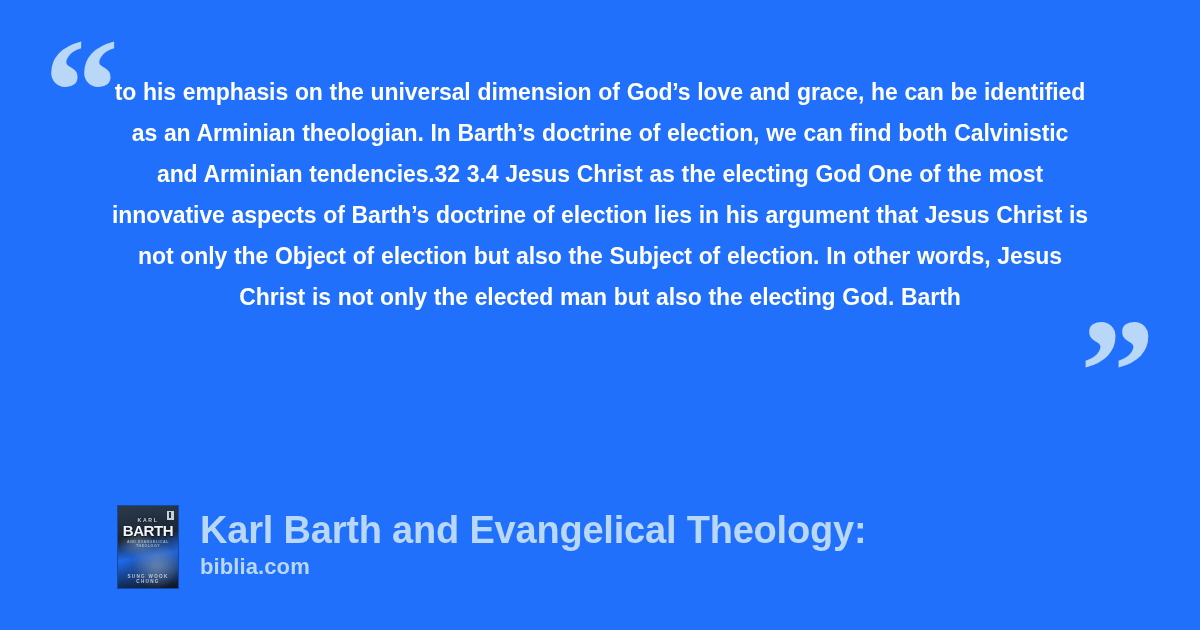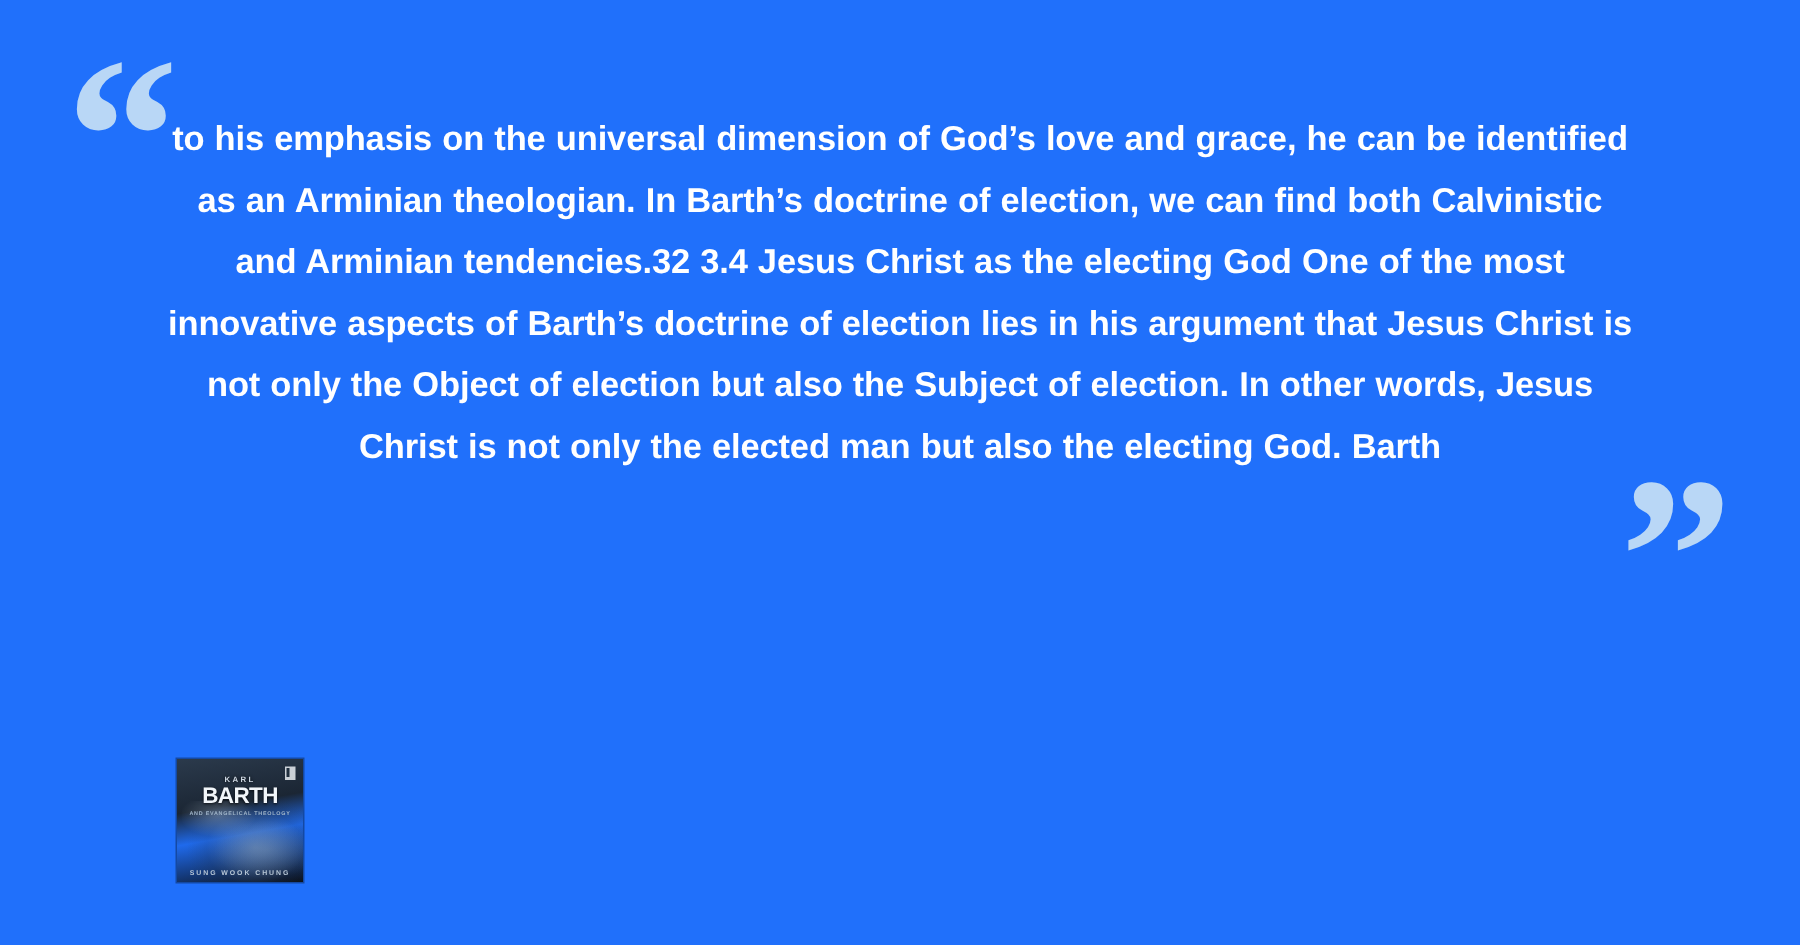--- a/index.html
+++ b/index.html
@@ -73,21 +73,20 @@
   #book-cover {
     position: relative;
     width: 60px;
     height: 82px;
     flex: 0 0 auto;
     background:
       radial-gradient(ellipse 70% 55% at 62% 72%, rgba(120,140,160,0.55) 0%, rgba(40,55,72,0.15) 55%, rgba(10,16,26,0) 78%),
       linear-gradient(170deg, #2b3a4c 0%, #1b2634 38%, #11182212 60%, #0b1018 100%);
     overflow: hidden;
     box-shadow: 0 0 0 1px rgba(0,0,0,0.35);
-    padding-left: 24px;
   }
   #book-cover .face-shadow {
     position: absolute;
     left: 4%;
     top: 34%;
     width: 96%;
     height: 66%;
     background:
       radial-gradient(ellipse 45% 38% at 30% 18%, rgba(200,215,230,0.30) 0%, rgba(200,215,230,0) 70%),
       radial-gradient(ellipse 60% 50% at 70% 60%, rgba(150,170,190,0.28) 0%, rgba(150,170,190,0) 72%);
@@ -198,16 +197,20 @@
 
     <div id="book-cover">
       <div class="face-shadow"></div>
       <div class="cover-imprint"></div>
       <div class="cover-kicker">KARL</div>
       <div class="cover-title">BARTH</div>
       <div class="cover-sub">AND EVANGELICAL THEOLOGY</div>
       <div class="cover-author">SUNG WOOK CHUNG</div>
     </div>
 
+    <div id="footer-text">
+      <h1 id="footer-title">Karl Barth and Evangelical Theology:</h1>
+      <div id="footer-domain">biblia.com</div>
+    </div>
 
   </div>
 
 </div>
 
 </body></html>

